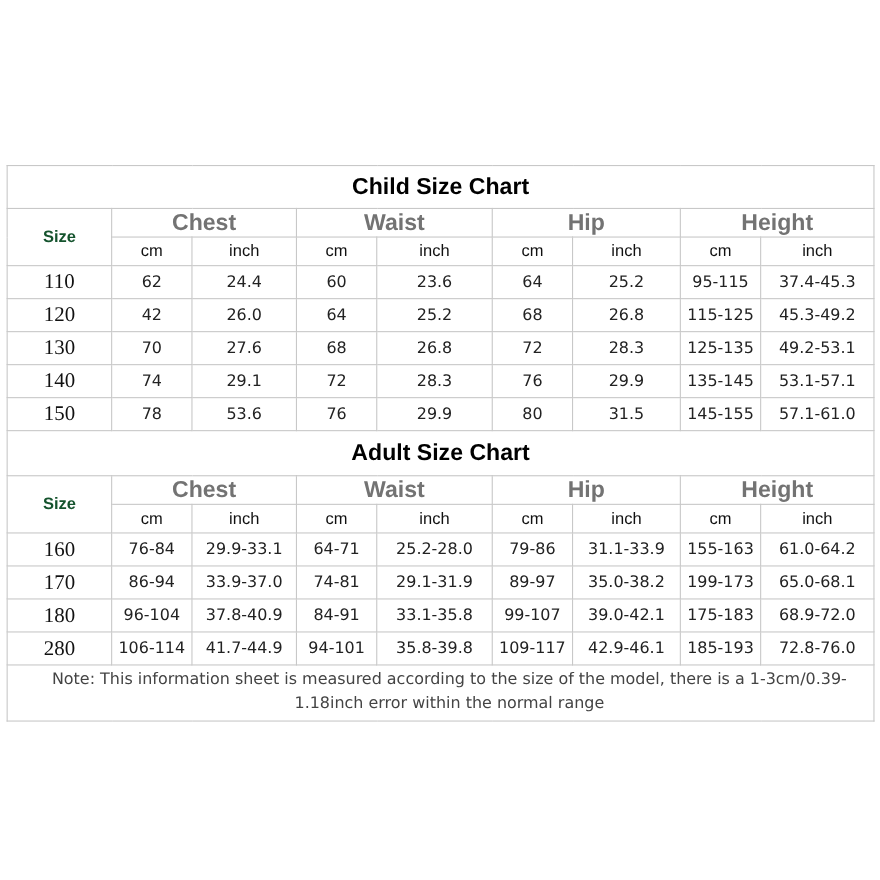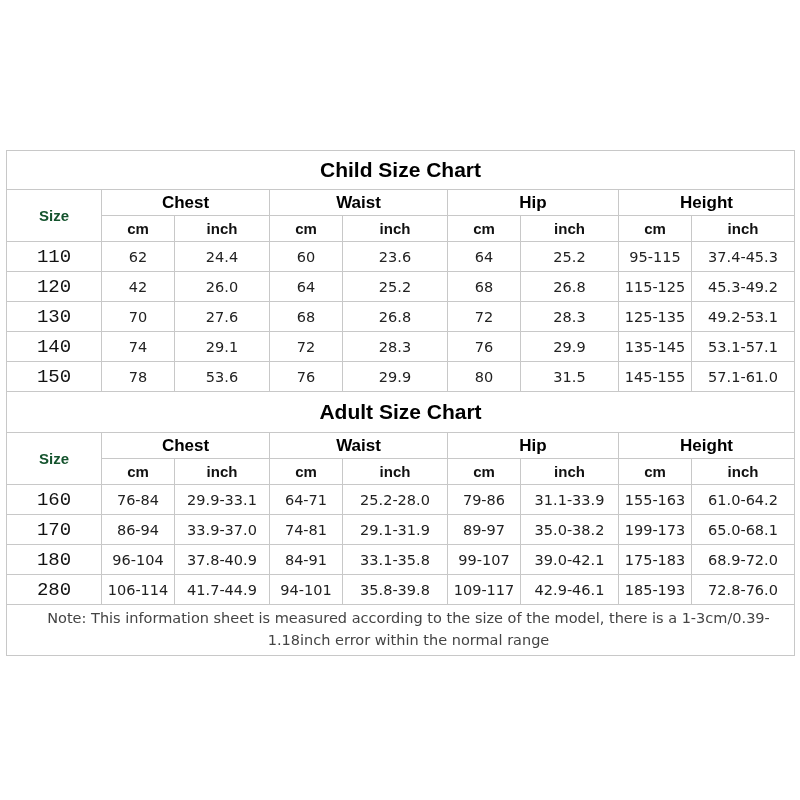--- a/index.html
+++ b/index.html
@@ -1,24 +1,24 @@
 <!DOCTYPE html>
 <html><head>
 <meta charset="utf-8">
 <style>
   html, body { margin: 0; padding: 0; background: #ffffff; }
   body { width: 800px; height: 800px; position: relative; overflow: hidden; font-family: "DejaVu Sans", sans-serif; color: #1a1a1a; }
   .sheet { position: absolute; left: 6px; top: 150px; width: 788px; }
   table { border-collapse: collapse; width: 788px; table-layout: fixed; }
   td { border: 1px solid #c8c8c8; text-align: center; padding: 0; white-space: nowrap; }
   .title { font-family: "Liberation Sans", sans-serif; font-weight: bold; font-size: 21px; color: #000; }
-  .group { font-family: "Liberation Sans", sans-serif; font-weight: bold; font-size: 17px; color: #000000; }
-  .unit { font-family: "Liberation Sans", sans-serif; font-weight: bold; font-size: 15px; color: #111; }
+  .group { font-family: "Liberation Sans", sans-serif; font-weight: bold; font-size: 21px; color: #737373; }
+  .unit { font-family: "Liberation Sans", sans-serif; font-weight: normal; font-size: 15px; color: #111; }
   .sizehdr { font-family: "Liberation Sans", sans-serif; font-weight: bold; font-size: 15px; color: #14532d; }
-  .sizeval { font-family: Liberation Mono, monospace; font-size: 19px; color: #111; }
+  .sizeval { font-family: Liberation Serif, serif; font-size: 19px; color: #111; }
   .val { font-family: "DejaVu Sans", sans-serif; font-size: 14.5px; color: #222; }
   .note { font-family: "DejaVu Sans", sans-serif; font-size: 14.5px; color: #444; line-height: 22px; white-space: normal; padding: 2px 20px 4px 36px; }
   tr.r-title-child td { height: 38px; }
   tr.r-title-adult td { height: 40px; }
   tr.r-group td { height: 25px; }
   tr.r-unit td { height: 25px; }
   tr.r-data td { height: 29px; }
 </style>
 </head>
 <body>

